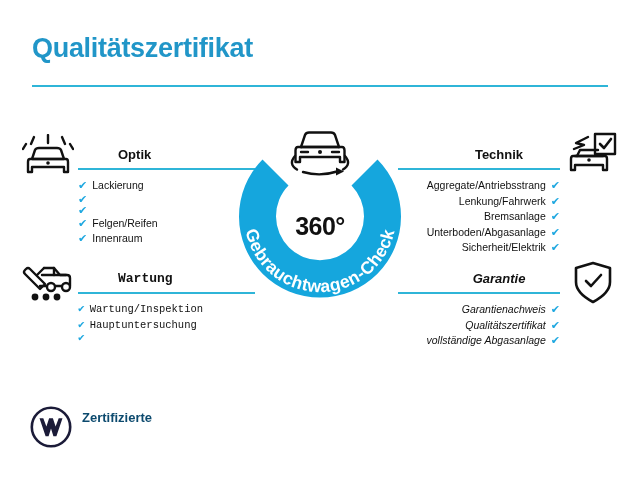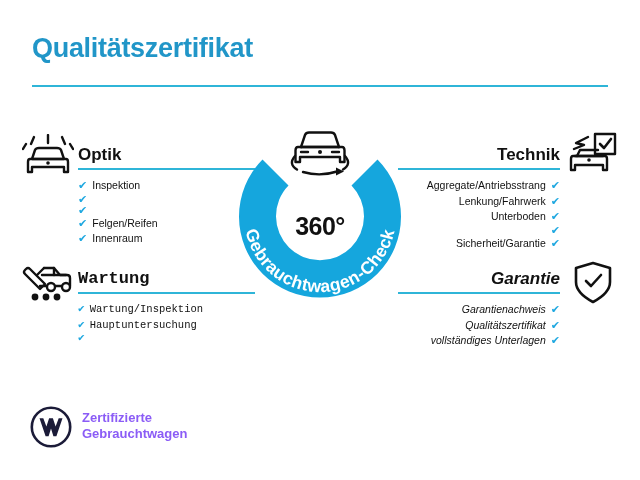--- a/index.html
+++ b/index.html
@@ -34,25 +34,26 @@
     width: 576px;
     height: 2px;
     background: #2fb5d8;
   }
 
   
   .quad {
     position: absolute;
   }
   .quad-title {
-    font-size: 17px;
+    font-size: 13px;
     font-weight: bold;
     color: #111111;
     white-space: nowrap;
     line-height: 18px;
+    margin-left: 40px;
   }
   .quad-rule {
     height: 2px;
     background: #2fb5d8;
     margin-top: 4px;
   }
   .quad-list {
     list-style: none;
     margin: 0;
     padding: 0;
@@ -77,21 +78,21 @@
 
   
   .quad.left { left: 78px; }
   .quad.left .quad-rule { width: 177px; }
   .quad.left .quad-title { text-align: left; }
   .quad.left .quad-list li { justify-content: flex-start; }
 
   
   .quad.right { left: 398px; width: 162px; }
   .quad.right .quad-rule { width: 162px; }
-  .quad.right .quad-title { text-align: right; }
+  .quad.right .quad-title { text-align: center; }
   .quad.right .quad-list li { justify-content: flex-end; }
 
   #quad-optik    { top: 146px; }
   #quad-wartung  { top: 270px; font-family: Liberation Mono, monospace; }
   #quad-technik  { top: 146px; }
   #quad-garantie { top: 270px; font-style: italic; }
 
   
   .sec-icon {
     position: absolute;
@@ -138,21 +139,21 @@
     width: 42px;
     height: 42px;
   }
   #footer-text {
     position: absolute;
     left: 82px;
     top: 410px;
     font-size: 13px;
     font-weight: bold;
     line-height: 16px;
-    color: #8b5cf6;
+    color: #0c4a6e;
     white-space: nowrap;
   }
 </style>
 </head>
 <body>
 
 <div id="page-title">Qualitätszertifikat</div>
 <div id="header-rule"></div>
 
 <div class="sec-icon" id="icon-optik">
@@ -172,21 +173,21 @@
     <circle cx="26" cy="29" r="1.8" fill="#111111"></circle>
   </svg>
 </div>
 
 <div class="quad left" id="quad-optik">
   <div class="quad-title">Optik</div>
   <div class="quad-rule"></div>
   <ul class="quad-list">
     <li>
         <span class="chk">✔</span>
-        <span>Inspektion</span>
+        <span>Lackierung</span>
       </li>
     <li>
         <span class="chk">✔</span>
       </li>
     <li>
         <span class="chk">✔</span>
       </li>
     <li>
         <span class="chk">✔</span>
         <span>Felgen/Reifen</span>
@@ -257,28 +258,29 @@
   <ul class="quad-list">
     <li>
         <span>Aggregate/Antriebsstrang</span>
         <span class="chk">✔</span>
       </li>
     <li>
         <span>Lenkung/Fahrwerk</span>
         <span class="chk">✔</span>
       </li>
     <li>
-        <span>Unterboden</span>
-        <span class="chk">✔</span>
-      </li>
-    <li>
-        <span class="chk">✔</span>
-      </li>
-    <li>
-        <span>Sicherheit/Garantie</span>
+        <span>Bremsanlage</span>
+        <span class="chk">✔</span>
+      </li>
+    <li>
+        <span>Unterboden/Abgasanlage</span>
+        <span class="chk">✔</span>
+      </li>
+    <li>
+        <span>Sicherheit/Elektrik</span>
         <span class="chk">✔</span>
       </li>
   </ul>
 </div>
 
 <div class="sec-icon" id="icon-garantie">
   <svg viewBox="0 0 42 46" width="42" height="46">
     <g stroke="#111111" stroke-width="2.6" fill="none" stroke-linejoin="round" stroke-linecap="round">
       <path d="M21 3 L38 8 L38 22 Q38 33 21 42 Q4 33 4 22 L4 8 Z"></path>
       <path d="M14 21 L19 26 L29 15"></path>
@@ -292,21 +294,21 @@
   <ul class="quad-list">
     <li>
         <span>Garantienachweis</span>
         <span class="chk">✔</span>
       </li>
     <li>
         <span>Qualitätszertifikat</span>
         <span class="chk">✔</span>
       </li>
     <li>
-        <span>vollständiges Unterlagen</span>
+        <span>vollständige Abgasanlage</span>
         <span class="chk">✔</span>
       </li>
   </ul>
 </div>
 
 <div id="center-badge">
   <svg viewBox="0 0 196 196" width="196" height="196">
     <defs>
       <path id="arcTextPath" d="M 22 98 A 76 76 0 1 0 174 98" fill="none"></path>
     </defs>
@@ -348,14 +350,13 @@
 <div id="footer-logo">
   <svg viewBox="0 0 42 42" width="42" height="42">
     <circle cx="21" cy="21" r="19.2" fill="none" stroke="#1b1b38" stroke-width="2.6"></circle>
     <path d="M9.5 12.2 L13.3 12.2 L16.4 20.6 L19.1 12.2 L22.9 12.2
              L25.6 20.6 L28.7 12.2 L32.5 12.2
              L26.4 30.2 L23.4 30.2 L21 22.6 L18.6 30.2 L15.6 30.2 Z" fill="#1b1b38"></path>
   </svg>
 </div>
 <div id="footer-text">
   <div>Zertifizierte</div>
-  <div>Gebrauchtwagen</div>
 </div>
 
 </body></html>

